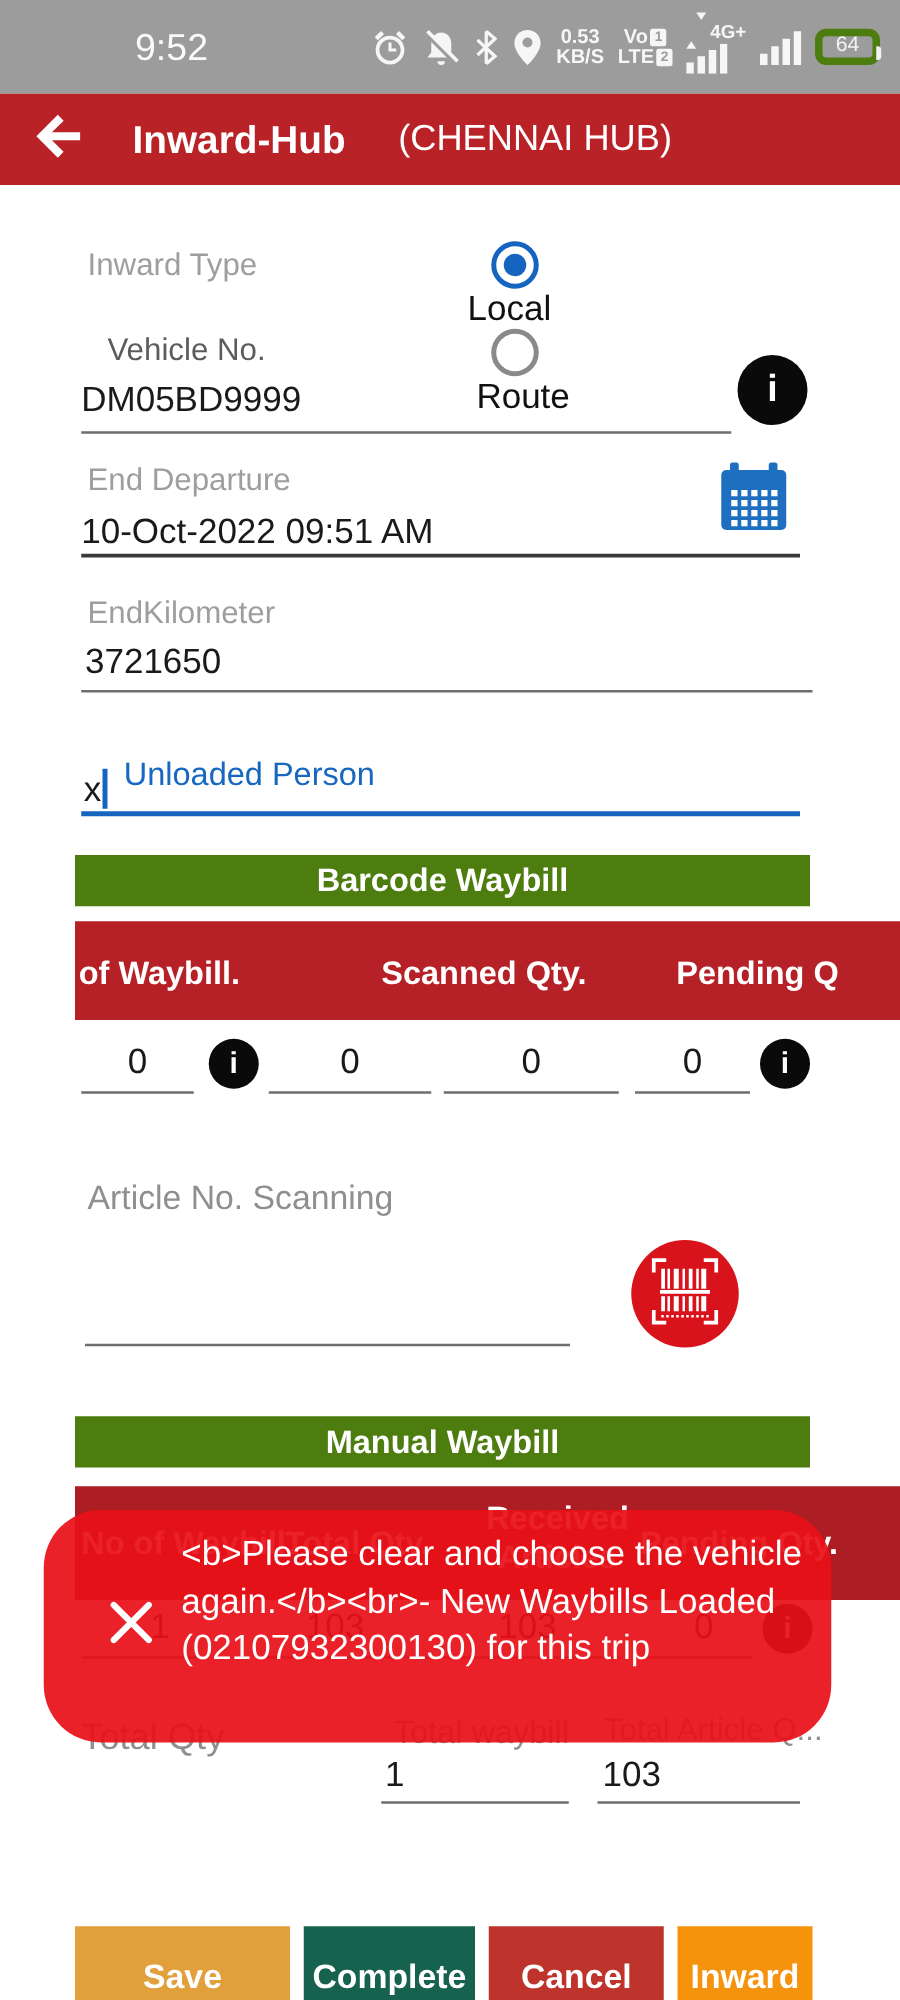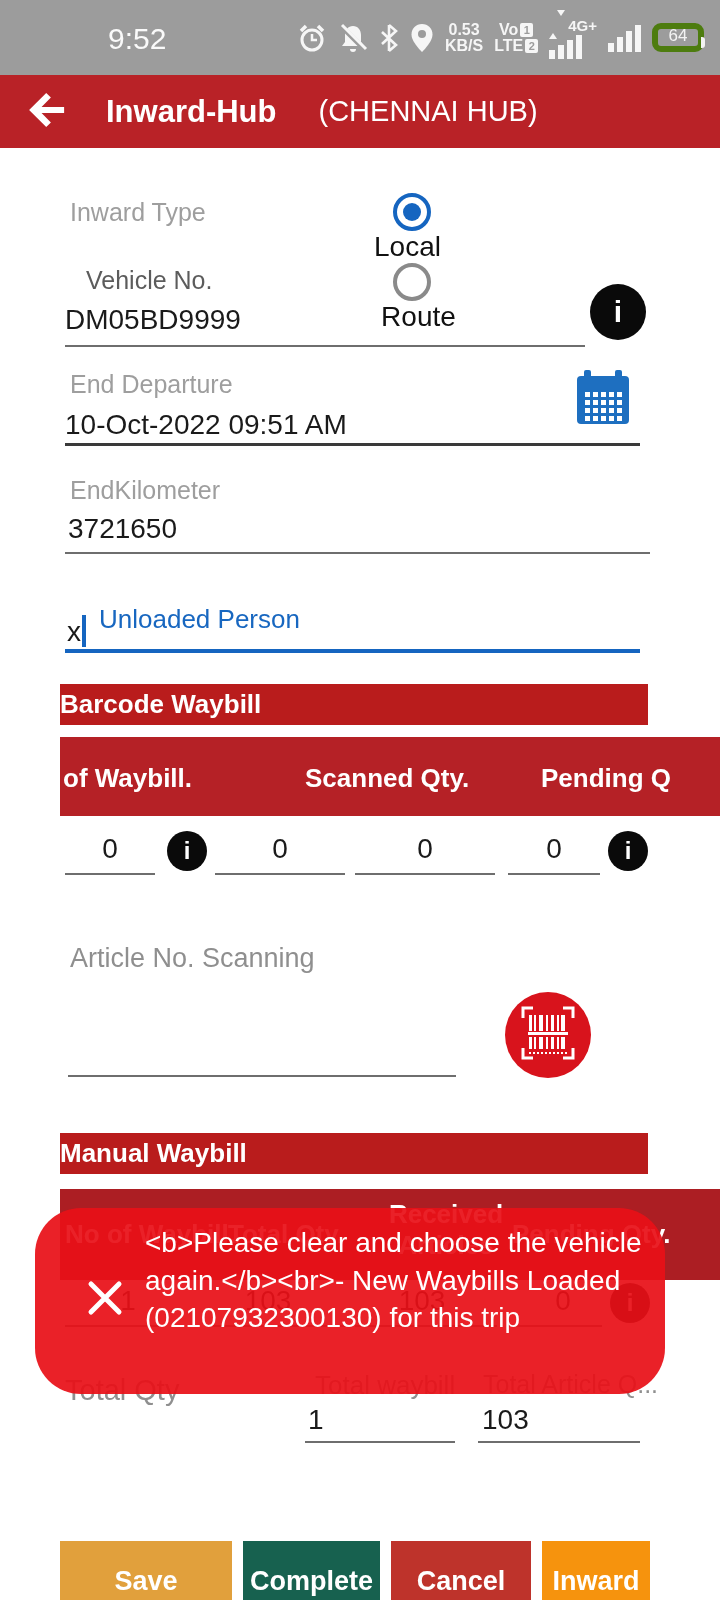--- a/index.html
+++ b/index.html
@@ -44,21 +44,21 @@
   .radio-outer { width:38px; height:38px; border-radius:50%; border:4px solid #1565C0; display:flex; align-items:center; justify-content:center; }
   .radio-outer.off { border-color:#8A8A8A; }
   .radio-dot { width:18px; height:18px; border-radius:50%; background:#1565C0; }
   .radio-lbl { font-size:28px; color:#111; margin-left:12px; }
 
   .info-icon { position:absolute; background:#0A0A0A; border-radius:50%; color:#fff; display:flex; align-items:center; justify-content:center; font-weight:bold; }
   .info-lg { width:56px; height:56px; font-size:30px; }
   .info-sm { width:40px; height:40px; font-size:24px; }
 
   
-  .sec-bar { position:absolute; left:60px; width:588px; height:41px; background:#b91c1c; display:flex; align-items:center; }
+  .sec-bar { position:absolute; left:60px; width:588px; height:41px; background:#4d7c0f; display:flex; align-items:center; justify-content:center; }
   .sec-bar span { color:#fff; font-size:26px; font-weight:bold; }
   .tbl-head { position:absolute; left:60px; width:660px; background:#B52126; overflow:hidden; }
   .tbl-head .col { position:absolute; color:#fff; font-size:26px; font-weight:bold; }
 
   .cell-val { position:absolute; font-size:28px; color:#1A1A1A; text-align:center; }
 
   
   .scan-btn { position:absolute; left:505px; top:992px; width:86px; height:86px; border-radius:50%; background:#D8131C; display:flex; align-items:center; justify-content:center; }
 
   

